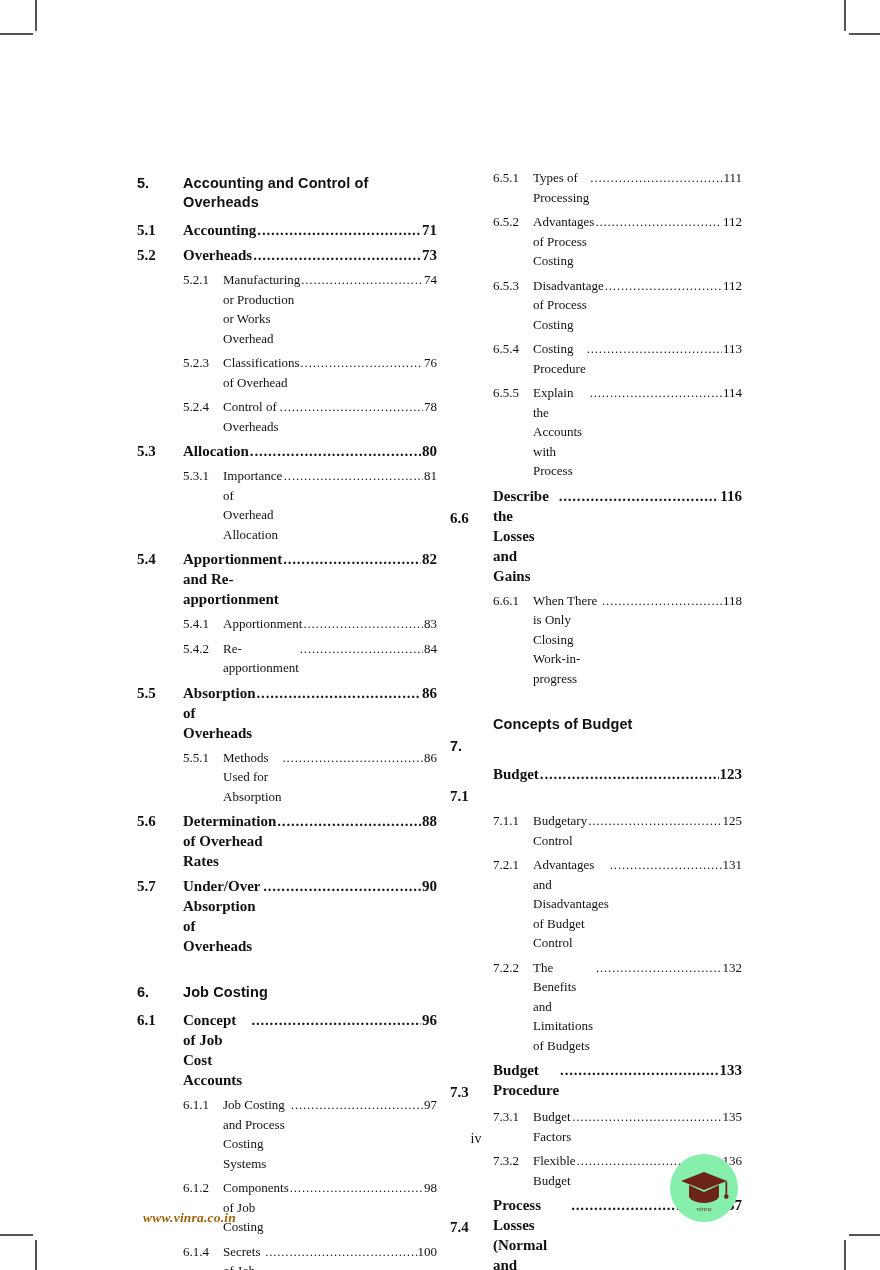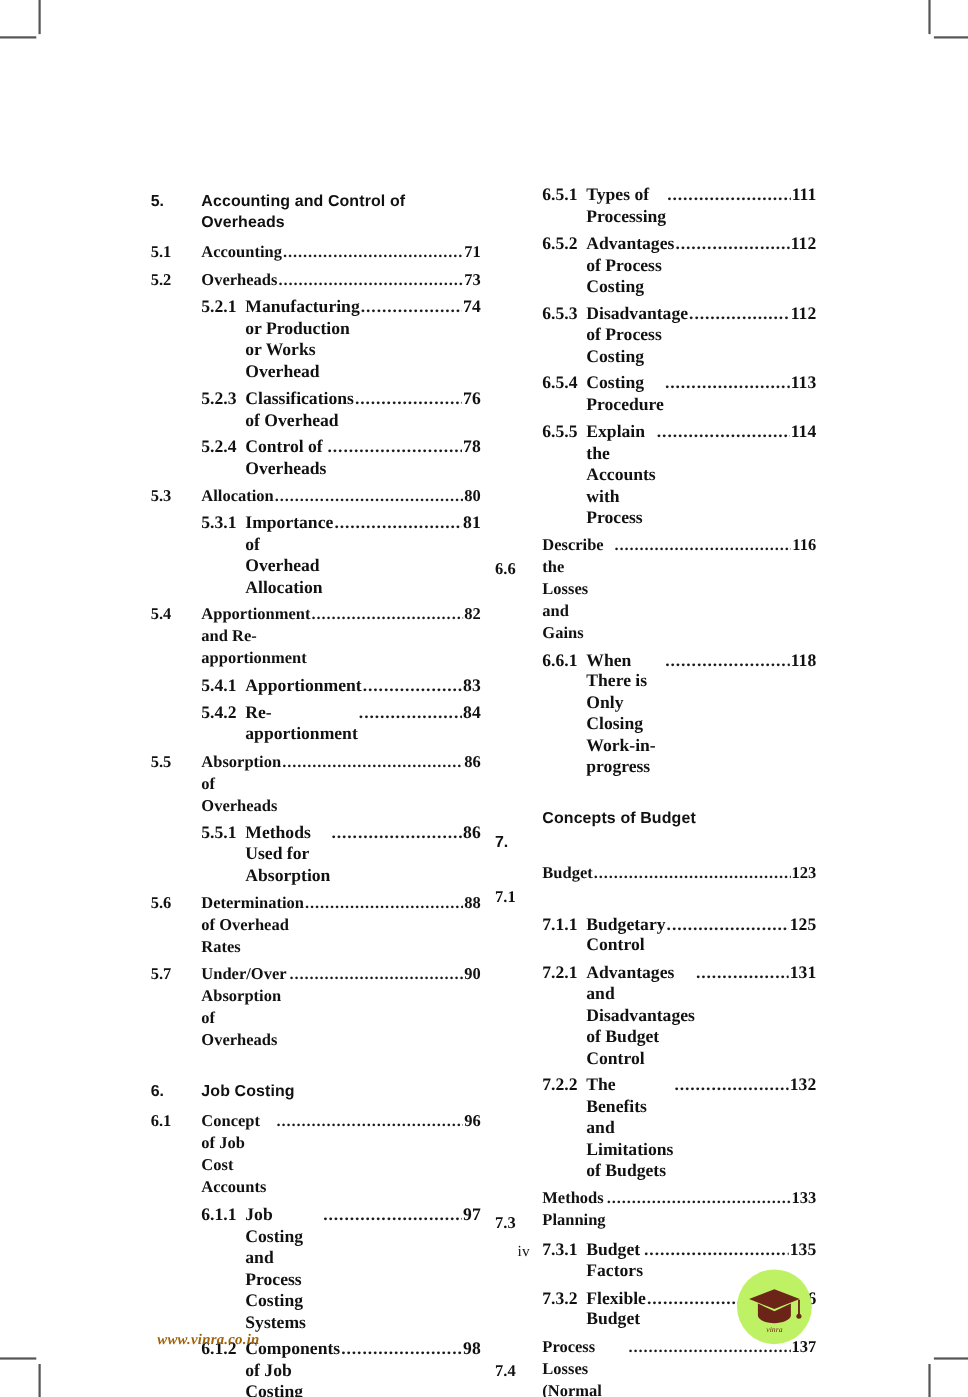--- a/index.html
+++ b/index.html
@@ -81,22 +81,22 @@
   .lvl-1 {
     font-weight: bold;
     font-size: 15px;
     line-height: 20px;
     margin-bottom: 5px;
   }
   .lvl-1 .num  { width: 46px; }
 
   
   .lvl-2 {
-    font-weight: bold;
-    font-size: 16px;
+    font-weight: normal;
+    font-size: 13px;
     line-height: 19.5px;
     margin-bottom: 5px;
     padding-left: 46px;
   }
   .lvl-2 .num  { width: 40px; }
 
   .col-right .lvl-chapter .num,
   .col-right .lvl-1 .num { width: 43px; margin-top: 22px; }
   .col-right .lvl-2      { padding-left: 43px; }
   .col-right .lvl-2 .num { width: 40px; }
@@ -154,21 +154,21 @@
     color: #a16207;
     letter-spacing: 0.2px;
   }
   .logo {
     position: absolute;
     left: 670px;
     top: 1154px;
     width: 68px;
     height: 68px;
     border-radius: 50%;
-    background: #bef264;
+    background: #86efac;
     overflow: hidden;
   }
   .logo svg { display: block; }
 </style>
 </head>
 <body>
 
 <div class="page">
 
   <div class="crop v crop-tl-v"></div>
@@ -485,21 +485,21 @@
               <span class="txt">The Benefits and Limitations of Budgets</span>
               <span class="leader"></span>
               <span class="pg">132</span>
             </div>
           </div>
         </div>
         <div class="entry lvl-1">
           <span class="num">7.3</span>
           <div class="body">
             <div class="line">
-              <span class="txt">Methods Planning</span>
+              <span class="txt">Budget Procedure</span>
               <span class="leader"></span>
               <span class="pg">133</span>
             </div>
           </div>
         </div>
         <div class="entry lvl-2">
           <span class="num">7.3.1</span>
           <div class="body">
             <div class="line">
               <span class="txt">Budget Factors</span>

